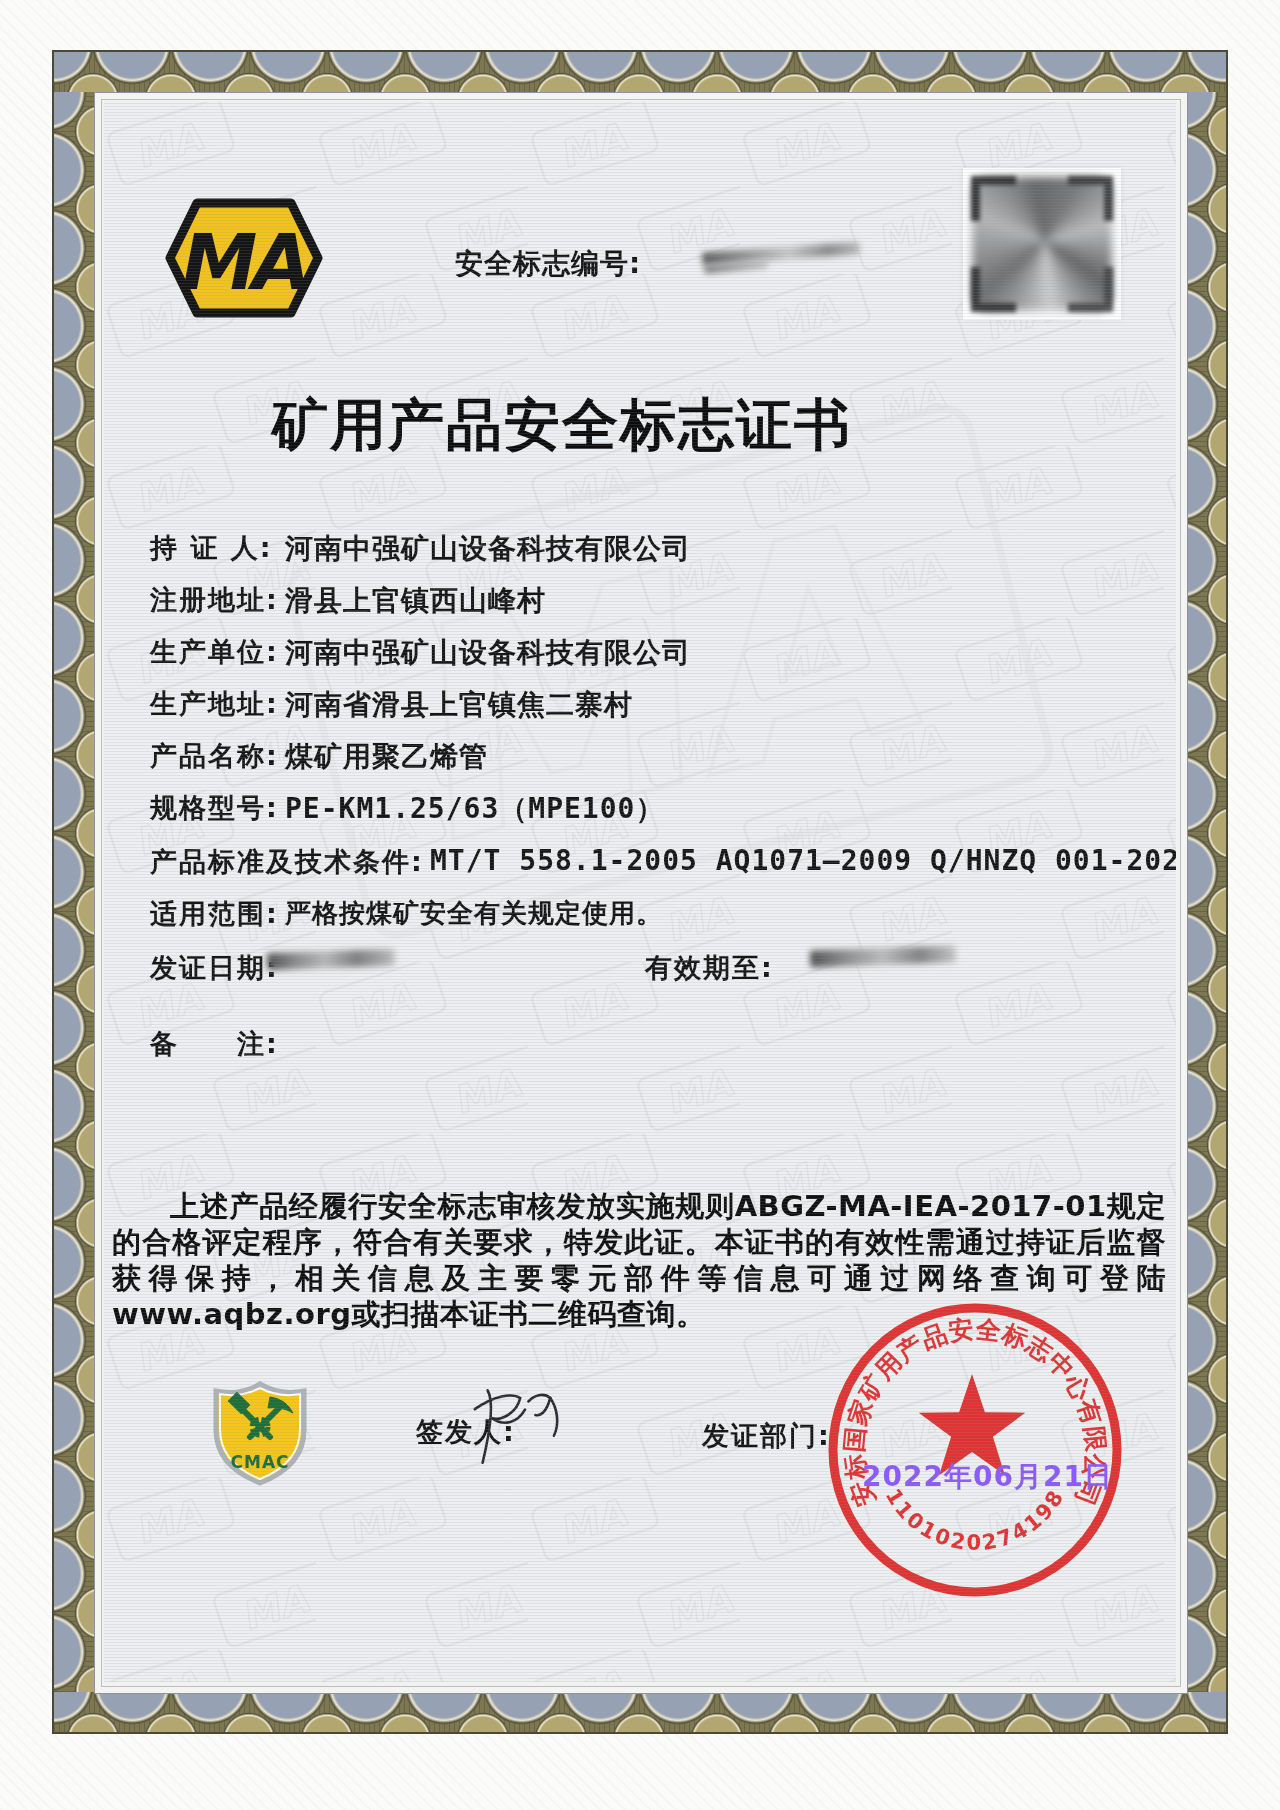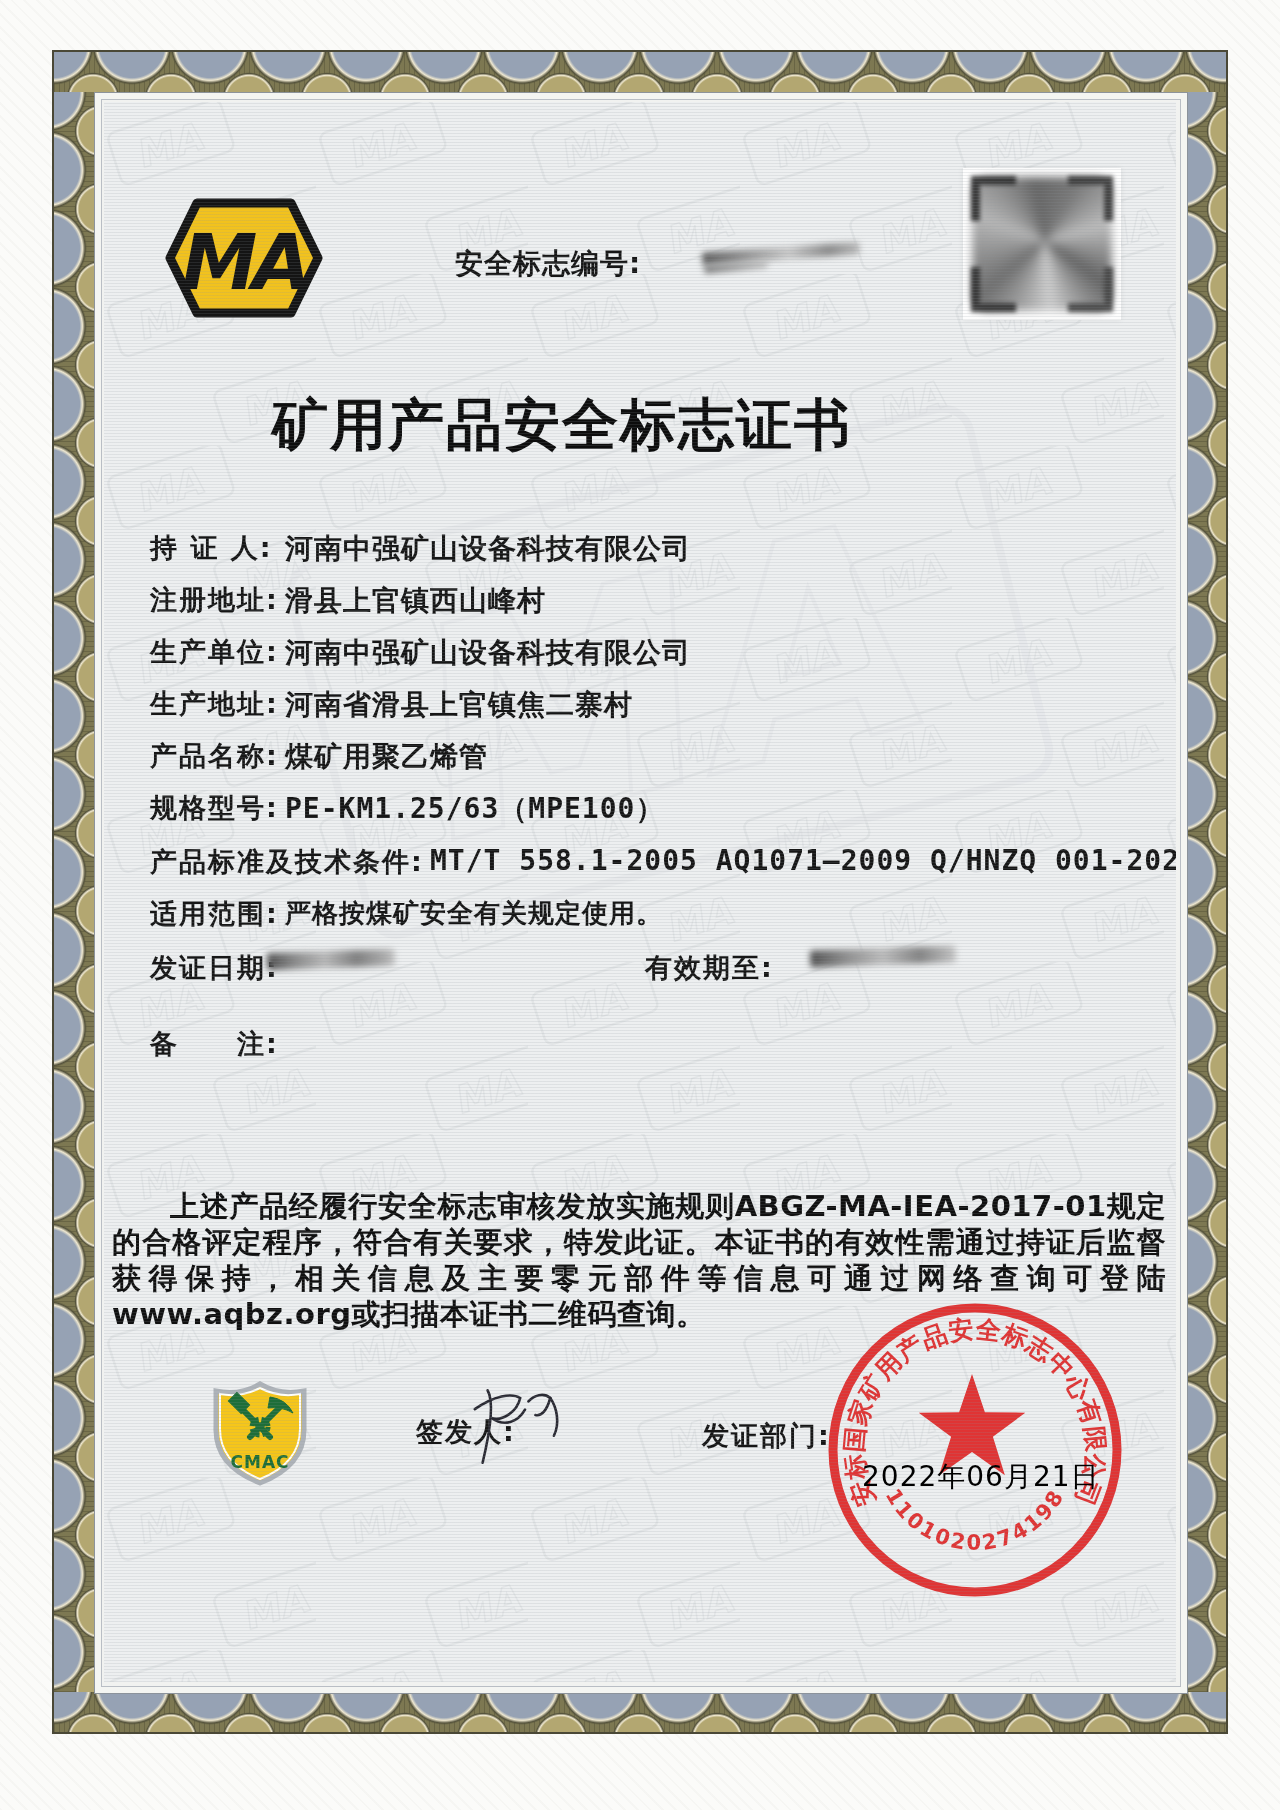--- a/index.html
+++ b/index.html
@@ -75,21 +75,21 @@
     background:linear-gradient(90deg,#525252,#909090 25%,#bdbdbd 50%,#848484 75%,#c6c6c6);}
   
   .statement{position:absolute;left:8px;top:1086px;width:1054px;font-size:29px;line-height:36px;
     font-weight:700;text-indent:2em;letter-spacing:.5px;color:#101010;text-align:justify;}
   
   .cmac{position:absolute;left:106px;top:1278px;}
   .signer-label{left:312px;top:1312px;}
   .signature{position:absolute;left:352px;top:1272px;}
   .dept-label{left:598px;top:1316px;}
   .seal{position:absolute;left:721px;top:1198px;opacity:.92;}
-  .seal-date{position:absolute;left:758px;top:1356px;font-size:28px;font-weight:400;color:#000000;letter-spacing:1px;z-index:5;}
+  .seal-date{position:absolute;left:758px;top:1356px;font-size:28px;font-weight:700;color:#8b5cf6;letter-spacing:1px;z-index:5;}
 </style>
 </head>
 <body>
 
 <div class="page">
 
   <div class="ornate-outline"></div>
   <div class="band band-h band-top"></div>
   <div class="band band-h band-bottom"></div>
   <div class="band band-v band-left"></div>

